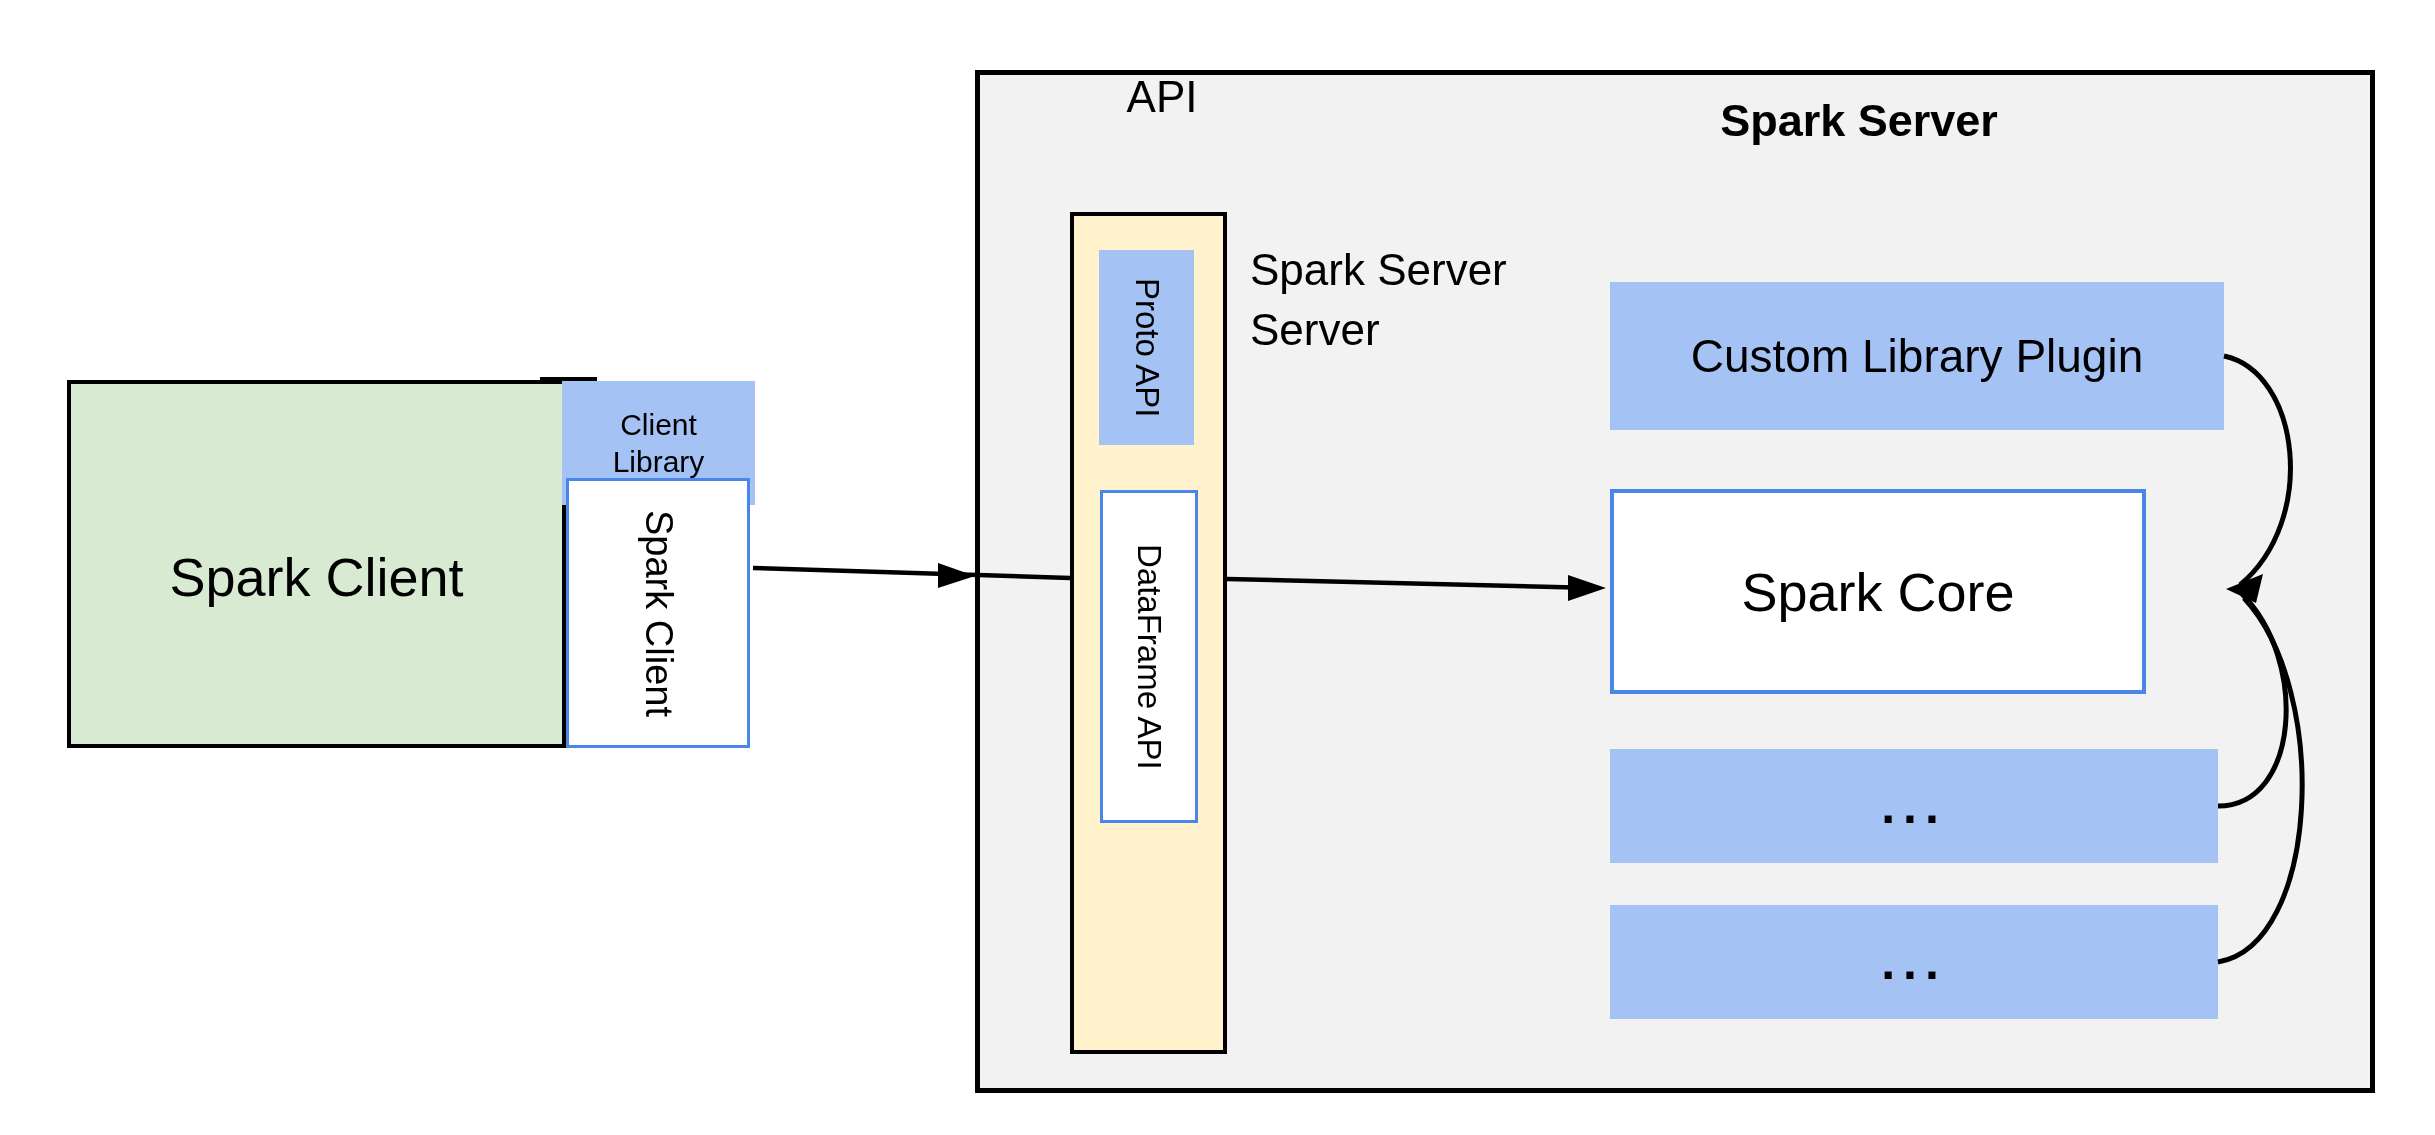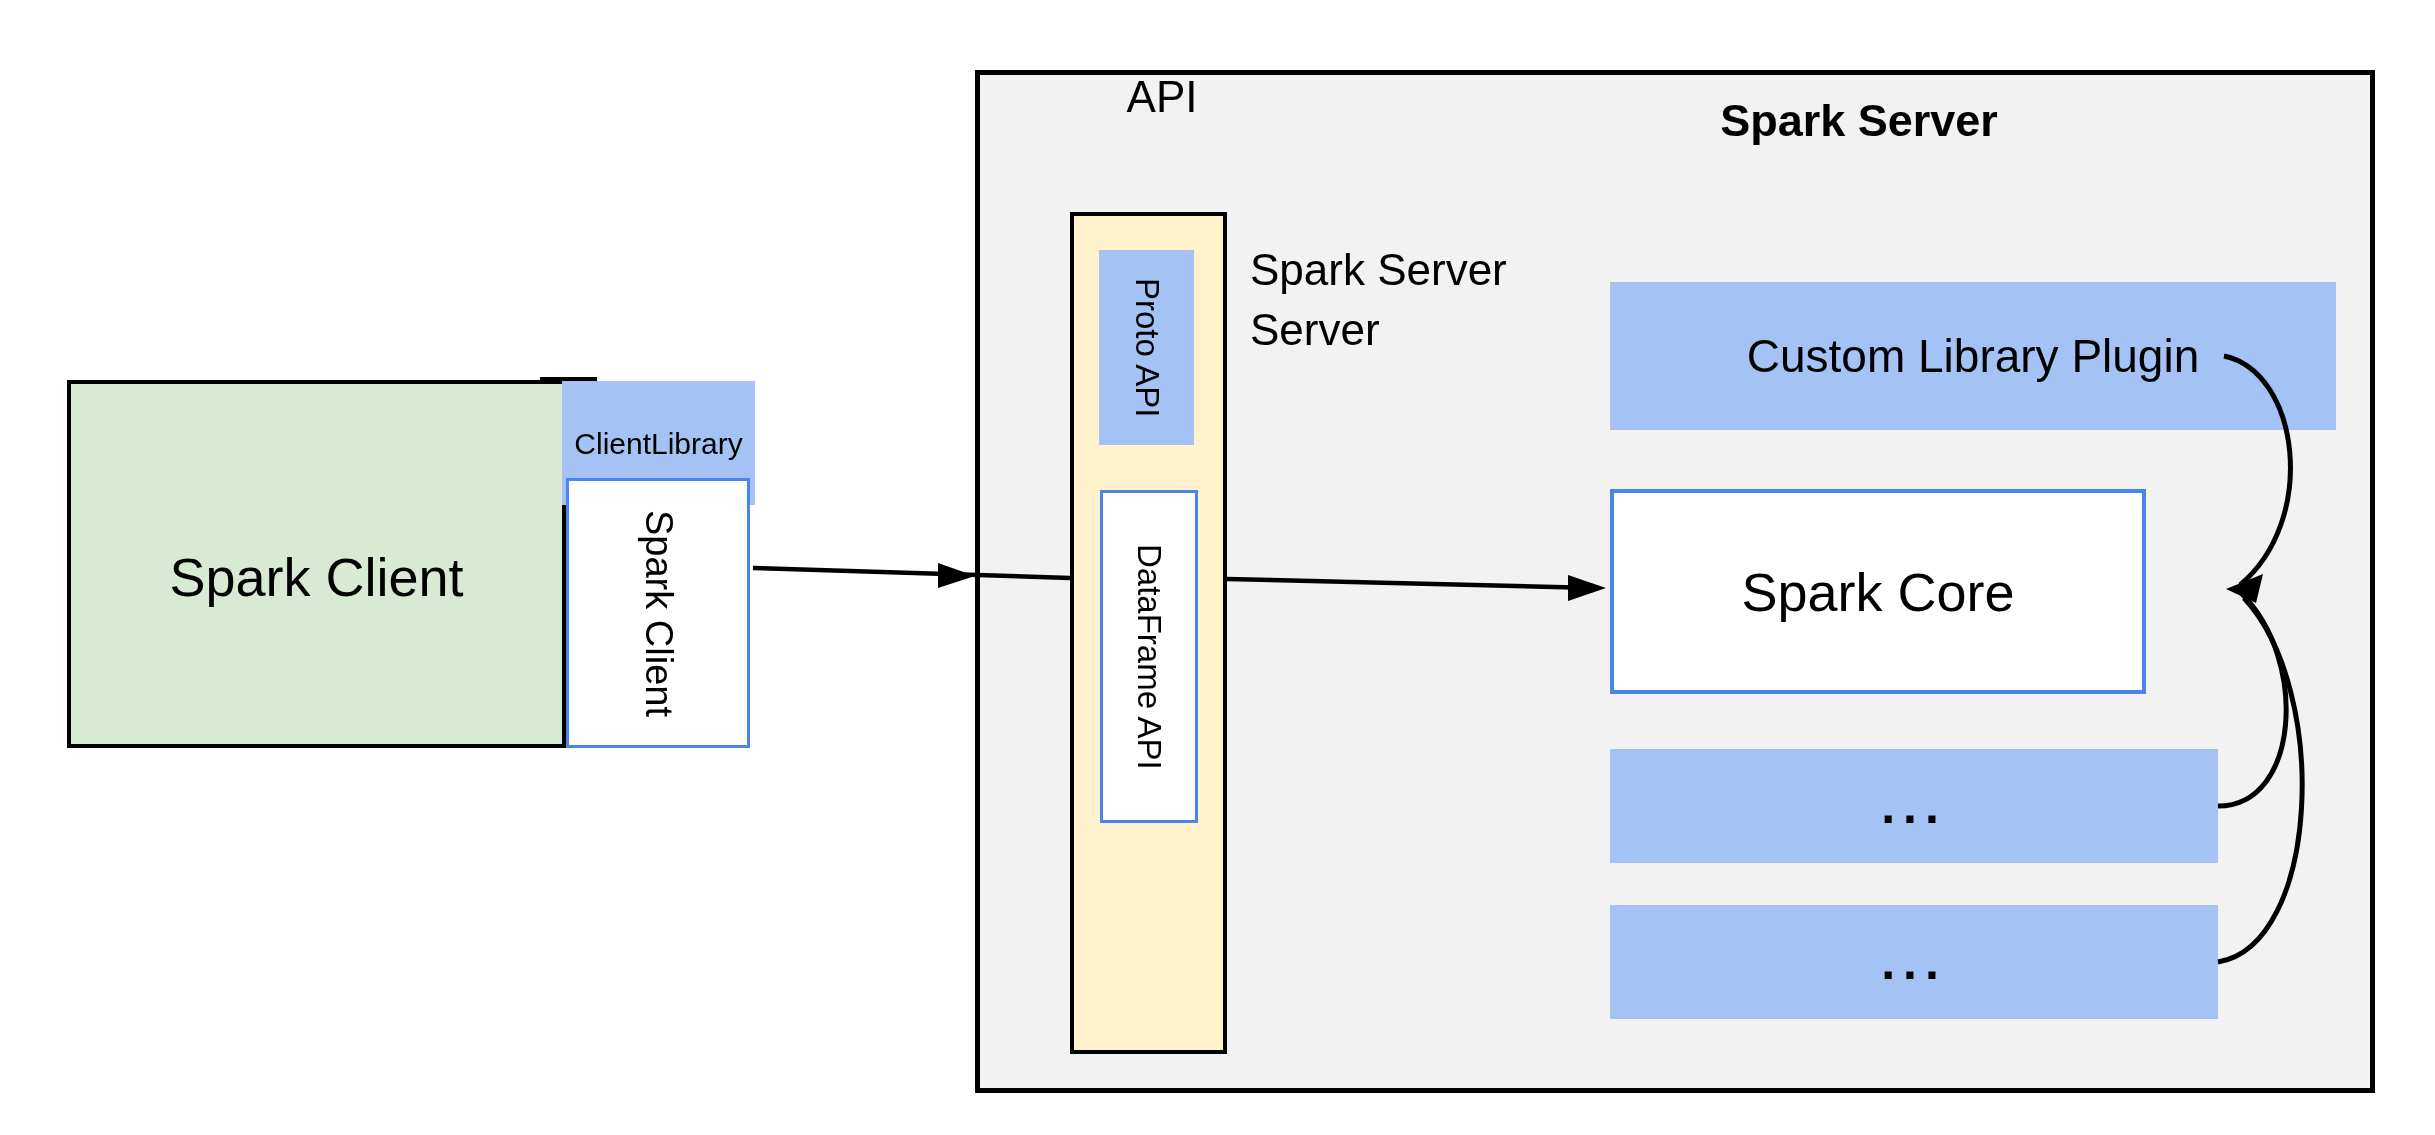--- a/index.html
+++ b/index.html
@@ -19,21 +19,21 @@
     left:67px;top:380px;width:499px;height:368px;
     background:#d9ead3;border:4px solid #000000;
     display:flex;flex-direction:column;justify-content:center;align-items:center;
     padding-top:26px;z-index:1;
   }
   .green-box .line{display:block;font-size:54px;line-height:66px;text-align:center;}
 
   .client-package-box{
     left:562px;top:381px;width:193px;height:124px;
     background:#a4c2f4;z-index:3;
-    display:flex;flex-direction:row;justify-content:center;align-items:center;
+    display:flex;flex-direction:column;justify-content:center;align-items:center;
   }
   .client-package-box .line{display:block;font-size:30px;line-height:37px;text-align:center;}
 
   .spark-client-box{
     left:566px;top:478px;width:184px;height:270px;
     background:#ffffff;border:3px solid #4a86e8;z-index:3;
     display:flex;justify-content:center;align-items:center;
   }
 
   .vtext{
@@ -78,21 +78,21 @@
   }
   .dataframe-box .vtext{font-size:33px;}
 
   .server-library-label{
     position:absolute;left:1250px;top:240px;z-index:2;text-align:left;
   }
   .server-library-label .line{display:block;font-size:44px;line-height:60px;}
 
   
   .plugin-box{
-    left:1610px;top:282px;width:726px;height:148px;
+    left:1610px;top:282px;width:614px;height:148px;
     background:#a4c2f4;z-index:2;
     display:flex;justify-content:center;align-items:center;
     font-size:46px;
   }
   .core-box{
     left:1610px;top:489px;width:536px;height:205px;
     background:#ffffff;border:4px solid #4a86e8;z-index:2;
     display:flex;justify-content:center;align-items:center;
     font-size:54px;
   }

